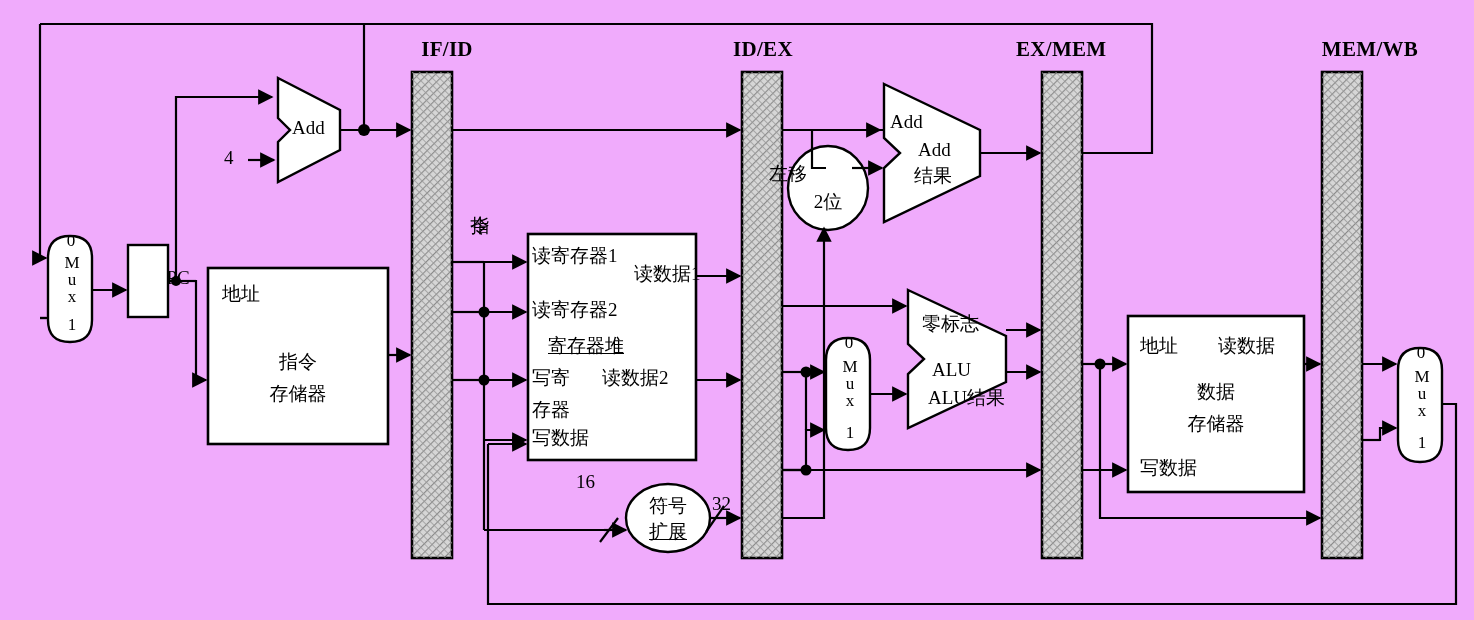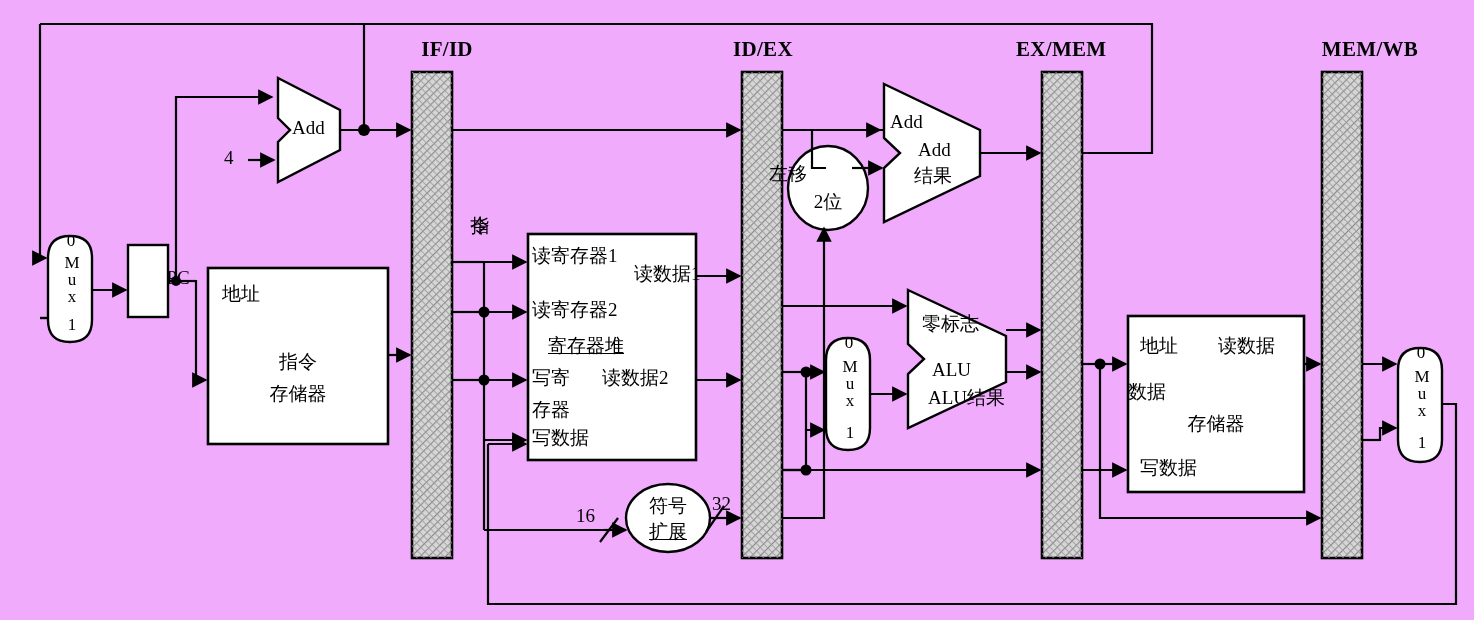--- a/index.html
+++ b/index.html
@@ -236,21 +236,21 @@
 
   <div class="lbl cn" style="left:532px; top:246px;">读寄存器1</div>
   <div class="lbl cn" style="left:602px; top:264px;margin-left:32px;">读数据1</div>
   <div class="lbl cn" style="left:532px; top:300px;">读寄存器2</div>
   <div class="lbl cn" style="left:548px; top:336px;text-decoration:underline;">寄存器堆</div>
   <div class="lbl cn" style="left:532px; top:368px;">写寄</div>
   <div class="lbl cn" style="left:532px; top:400px;">存器</div>
   <div class="lbl cn" style="left:602px; top:368px;">读数据2</div>
   <div class="lbl cn" style="left:532px; top:428px;">写数据</div>
 
-  <div class="lbl num" style="left:576px; top:506px;text-align:center;">16</div>
+  <div class="lbl num" style="left:576px; top:472px;text-align:center;">16</div>
   <div class="lbl num" style="left:712px; top:494px;">32</div>
 
   <div class="lbl cn" style="left:668px; top:496px; transform:translateX(-50%);">符号</div>
   <div class="lbl cn" style="left:668px; top:522px; transform:translateX(-50%);text-decoration:underline;">扩展</div>
 
   <div class="lbl cn" style="left:788px; top:164px; transform:translateX(-50%);">左移</div>
   <div class="lbl cn" style="left:828px; top:192px; transform:translateX(-50%);">2位</div>
 
   <div class="lbl" style="left:890px; top:112px; font-size:19px;">Add</div>
   <div class="lbl" style="left:918px; top:140px; font-size:19px;">Add</div>
@@ -259,21 +259,21 @@
   <div class="lbl muxtxt" style="left:838px; top:334px; width:22px;">0</div>
   <div class="lbl muxtxt" style="left:840px; top:358px; width:20px;">M<br>u<br>x</div>
   <div class="lbl muxtxt" style="left:840px; top:424px; width:20px;">1</div>
 
   <div class="lbl cn" style="left:922px; top:314px;">零标志</div>
   <div class="lbl" style="left:932px; top:360px; font-size:19px;text-align:right;">ALU</div>
   <div class="lbl cn" style="left:928px; top:388px;">ALU结果</div>
 
   <div class="lbl cn" style="left:1140px; top:336px;">地址</div>
   <div class="lbl cn" style="left:1218px; top:336px;">读数据</div>
-  <div class="lbl cn" style="left:1128px; top:382px; width:176px; text-align:left;">数据</div>
+  <div class="lbl cn" style="left:1128px; top:382px; width:176px; text-align:center;">数据</div>
   <div class="lbl cn" style="left:1128px; top:414px; width:176px; text-align:center;">存储器</div>
   <div class="lbl cn" style="left:1140px; top:458px;">写数据</div>
 
   <div class="lbl muxtxt" style="left:1410px; top:344px; width:22px;">0</div>
   <div class="lbl muxtxt" style="left:1412px; top:368px; width:20px;">M<br>u<br>x</div>
   <div class="lbl muxtxt" style="left:1412px; top:434px; width:20px;">1</div>
 
 </div>
 
 </body></html>

